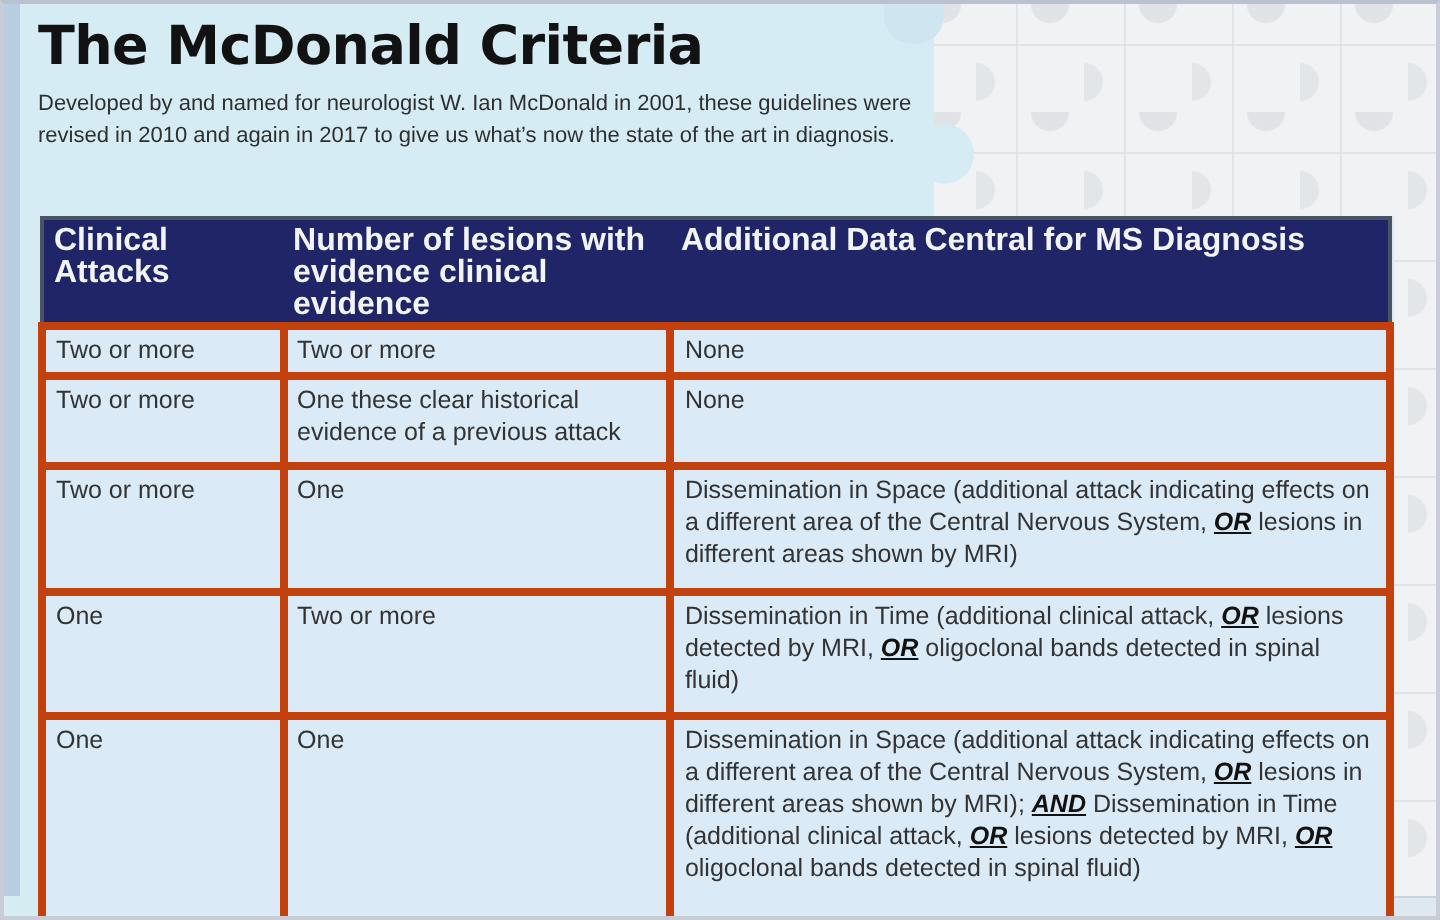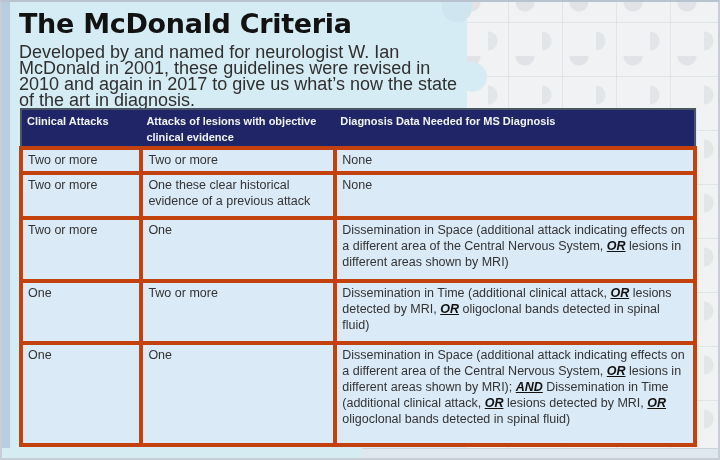--- a/index.html
+++ b/index.html
@@ -55,41 +55,41 @@
     }
 
     .title {
       position: absolute; left: 17px; top: 6px;
       font-family: "DejaVu Sans", sans-serif;
       font-weight: bold; font-size: 27px; letter-spacing: -0.3px;
       color: #121212;
     }
     .intro {
       position: absolute; left: 17px; top: 42px; width: 440px;
-      font-size: 18px; line-height: 16px; color: #2f2f2f;
+      font-size: 11px; line-height: 16px; color: #2f2f2f;
     }
 
     table.criteria {
       position: absolute; left: 17px; top: 106px;
       width: 678px;
       border-collapse: collapse;
       font-size: 12.5px;
       line-height: 16px;
       background: #dbeaf7;
       border: 2px solid #4a5564;
     }
     table.criteria th {
       background: #1f2566;
       color: #f3f4f8;
       text-align: left; vertical-align: top;
       font-weight: bold;
       padding: 3px 5px 0 5px;
       height: 39px;
       border: none;
-      font-size: 11px;
+      font-size: 16px;
       line-height: 16px;
     }
     table.criteria td {
       vertical-align: top;
       padding: 2px 5px 0 5px;
       border: 4px solid #c2410c;
       color: #333;
       background: #dbeaf7;
     }
     .col1 { width: 121px; }
@@ -114,22 +114,22 @@
   <div class="bottom-strip"></div>
   <div class="bottom-strip-blue"></div>
 
   <h1 class="title">The McDonald Criteria</h1>
   <p class="intro">Developed by and named for neurologist W. Ian McDonald in 2001, these guidelines were revised in 2010 and again in 2017 to give us what’s now the state of the art in diagnosis.</p>
 
   <table class="criteria">
     <thead>
       <tr>
         <th class="col1">Clinical Attacks</th>
-        <th class="col2">Attacks of lesions with objective clinical evidence</th>
-        <th class="col3">Diagnosis Data Needed for MS Diagnosis</th>
+        <th class="col2">Number of lesions with evidence clinical evidence</th>
+        <th class="col3">Additional Data Central for MS Diagnosis</th>
       </tr>
     </thead>
     <tbody>
       <tr class="r1">
         <td>Two or more</td>
         <td>Two or more</td>
         <td>None</td>
       </tr>
       <tr class="r2">
         <td>Two or more</td>

